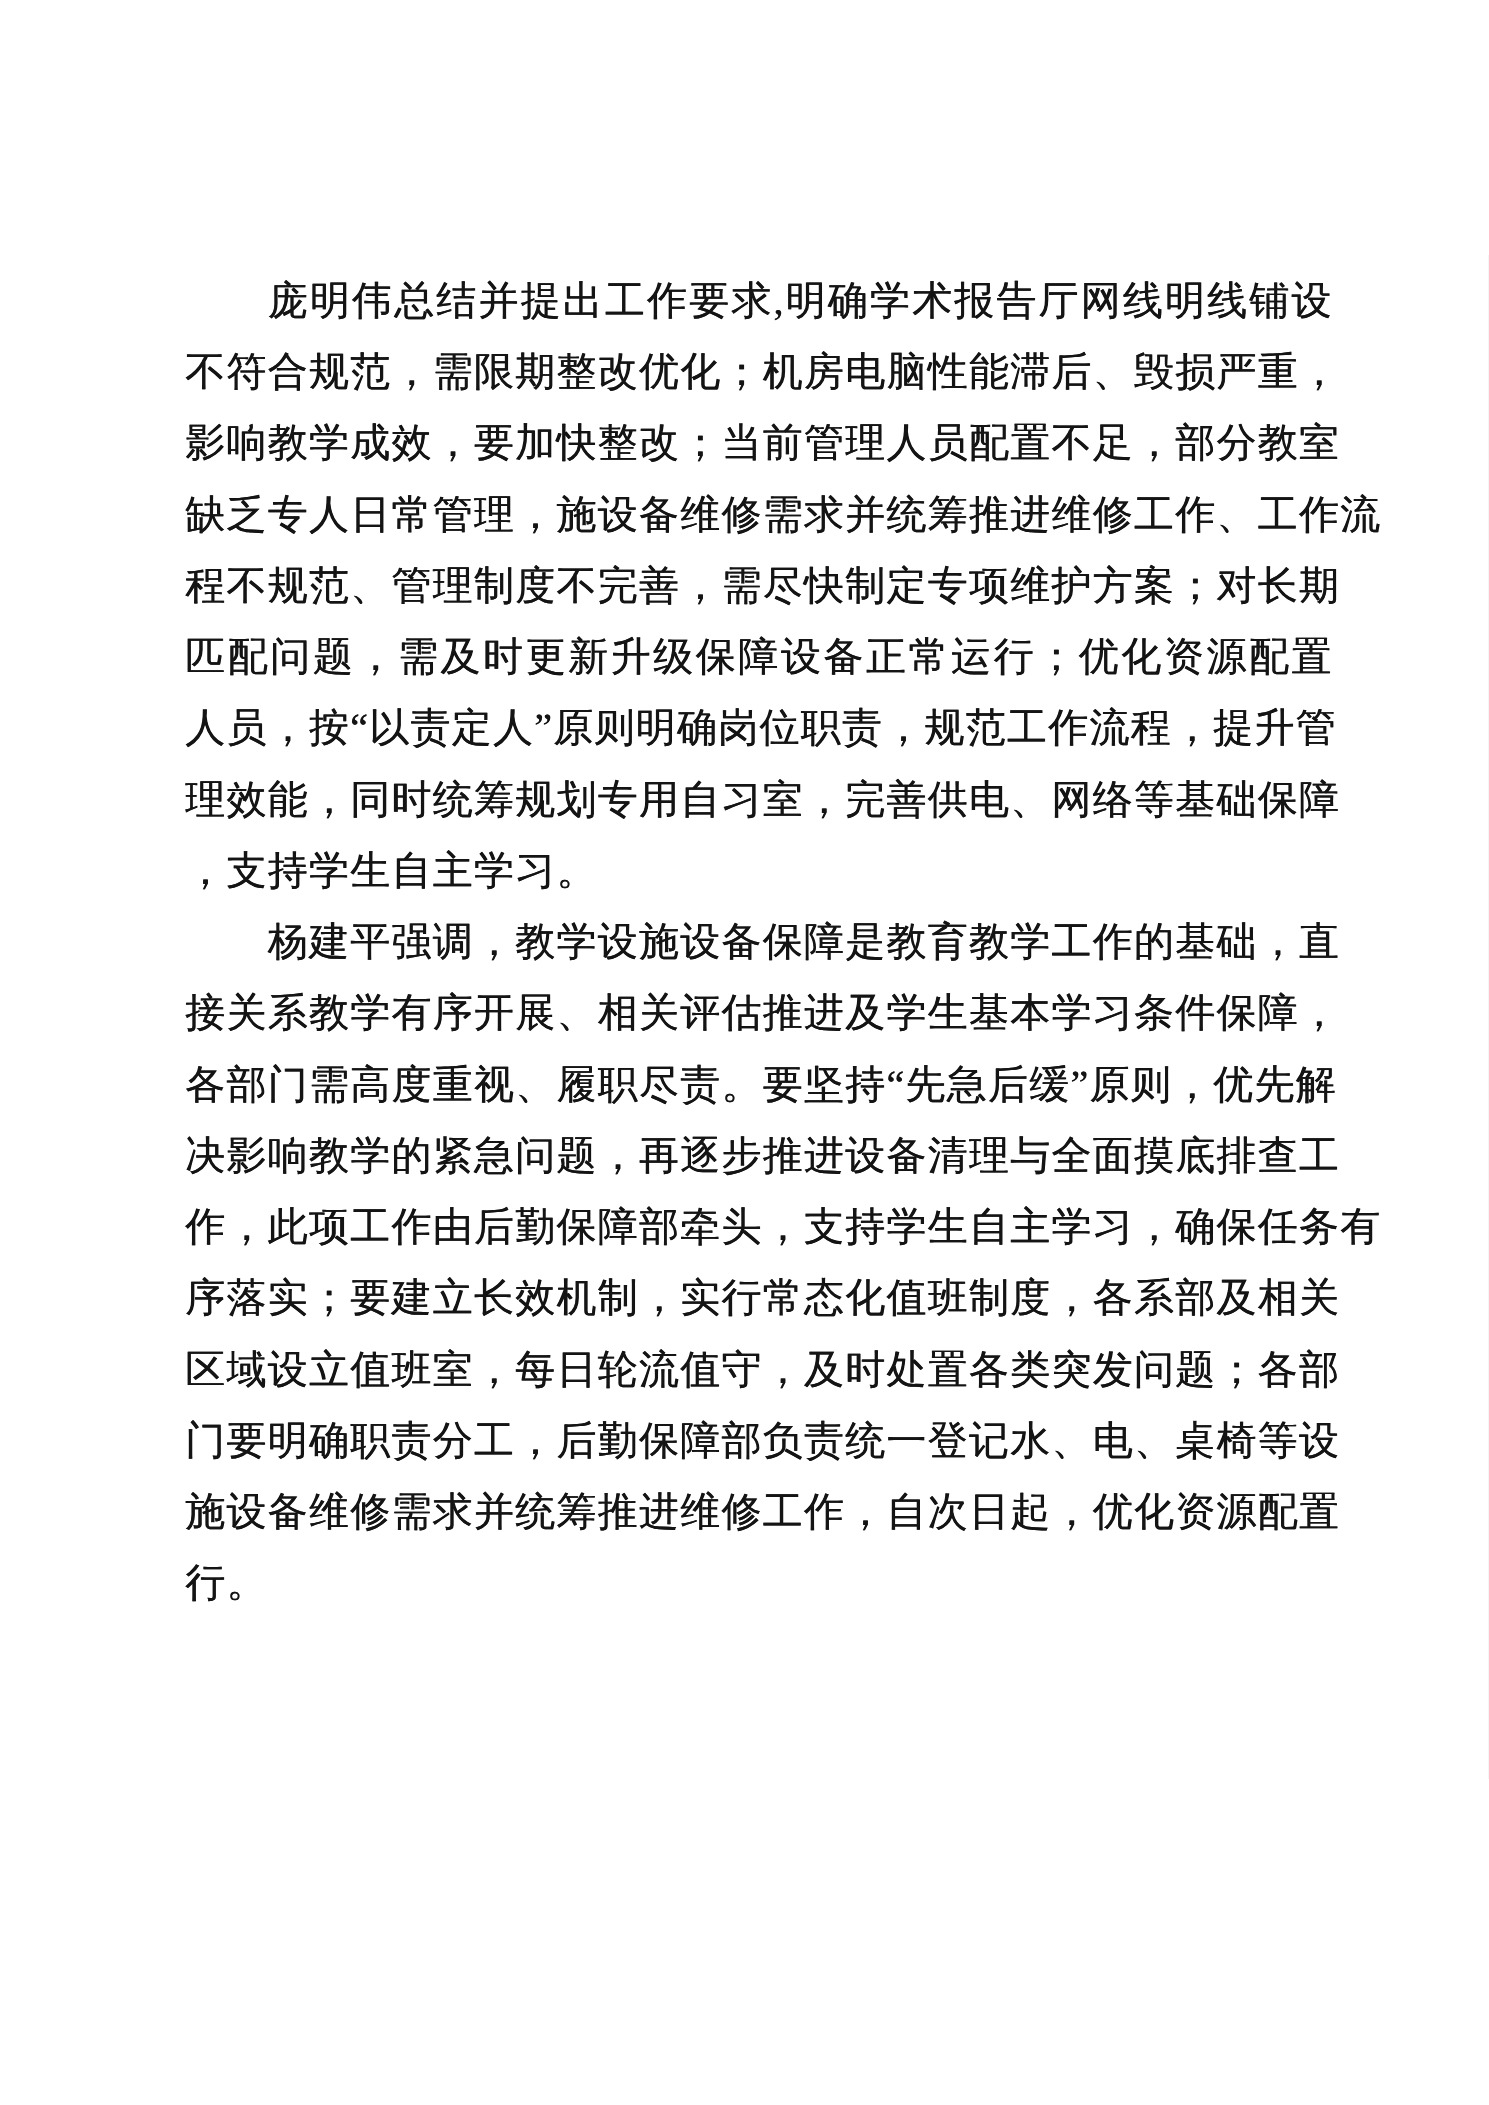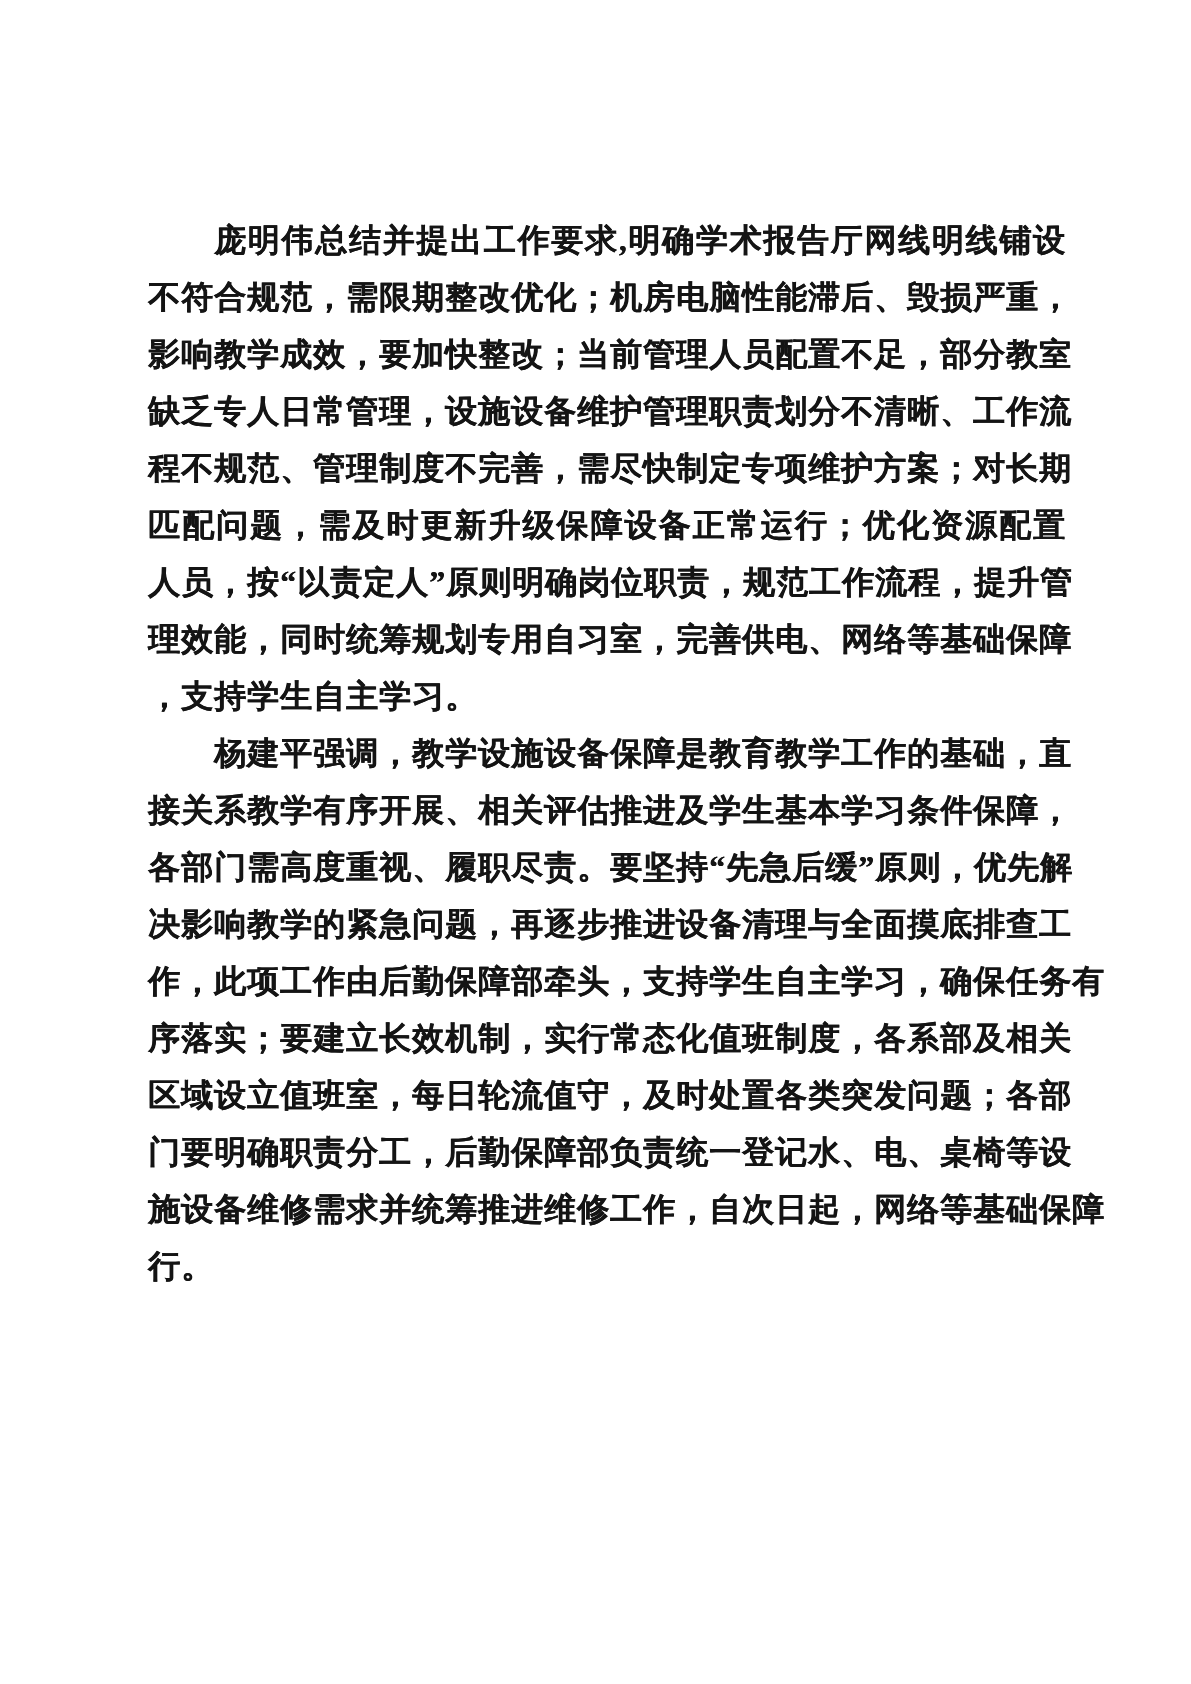--- a/index.html
+++ b/index.html
@@ -1,15 +1,15 @@
 <!DOCTYPE html>
 <html><head>
 <meta charset="utf-8">
 <style>
-  * { margin: 0; padding: 0; box-sizing: border-box; font-weight: bold; }
+  * { margin: 0; padding: 0; box-sizing: border-box; }
   html, body {
     background: #e8e8e8;
     font-family: "Liberation Serif", serif;
   }
   .page {
     position: relative;
     width: 1191px;
     height: 1684px;
     margin: 0 auto;
     background: #ffffff;
@@ -45,35 +45,35 @@
 </head>
 <body>
 
 <div class="page">
   <div class="text-block">
 
     <div class="para">
       <span class="line first">庞明伟总结并提出工作要求,明确学术报告厅网线明线铺设</span>
       <span class="line">不符合规范，需限期整改优化；机房电脑性能滞后、毁损严重，</span>
       <span class="line">影响教学成效，要加快整改；当前管理人员配置不足，部分教室</span>
-      <span class="line">缺乏专人日常管理，设施设备维护管理职责划分不清晰、工作流</span>
+      <span class="line">缺乏专人日常管理，施设备维修需求并统筹推进维修工作、工作流</span>
       <span class="line">程不规范、管理制度不完善，需尽快制定专项维护方案；对长期</span>
       <span class="line">匹配问题，需及时更新升级保障设备正常运行；优化资源配置</span>
       <span class="line">人员，按“以责定人”原则明确岗位职责，规范工作流程，提升管</span>
       <span class="line">理效能，同时统筹规划专用自习室，完善供电、网络等基础保障</span>
       <span class="line plast">，支持学生自主学习。</span>
     </div>
 
     <div class="para">
       <span class="line first">杨建平强调，教学设施设备保障是教育教学工作的基础，直</span>
       <span class="line">接关系教学有序开展、相关评估推进及学生基本学习条件保障，</span>
       <span class="line">各部门需高度重视、履职尽责。要坚持“先急后缓”原则，优先解</span>
       <span class="line">决影响教学的紧急问题，再逐步推进设备清理与全面摸底排查工</span>
       <span class="line">作，此项工作由后勤保障部牵头，支持学生自主学习，确保任务有</span>
       <span class="line">序落实；要建立长效机制，实行常态化值班制度，各系部及相关</span>
       <span class="line">区域设立值班室，每日轮流值守，及时处置各类突发问题；各部</span>
       <span class="line">门要明确职责分工，后勤保障部负责统一登记水、电、桌椅等设</span>
-      <span class="line">施设备维修需求并统筹推进维修工作，自次日起，网络等基础保障</span>
+      <span class="line">施设备维修需求并统筹推进维修工作，自次日起，优化资源配置</span>
       <span class="line plast">行。</span>
     </div>
 
   </div>
 </div>
 
 </body></html>

